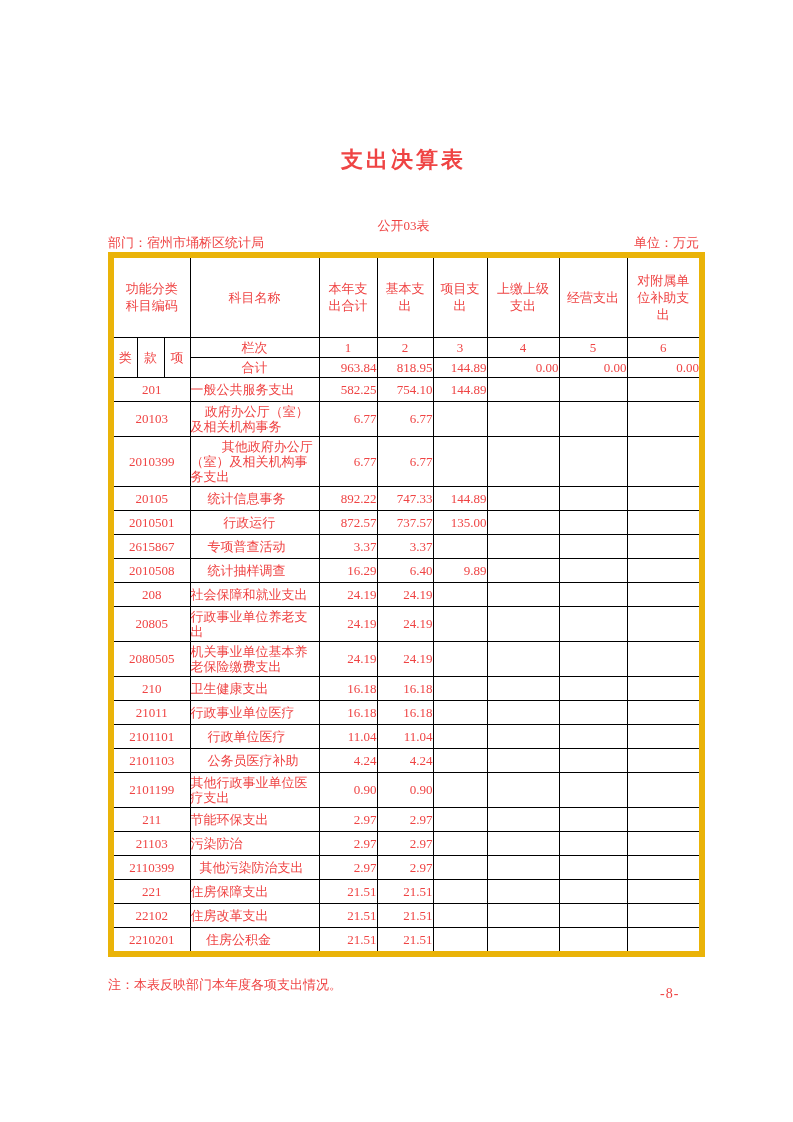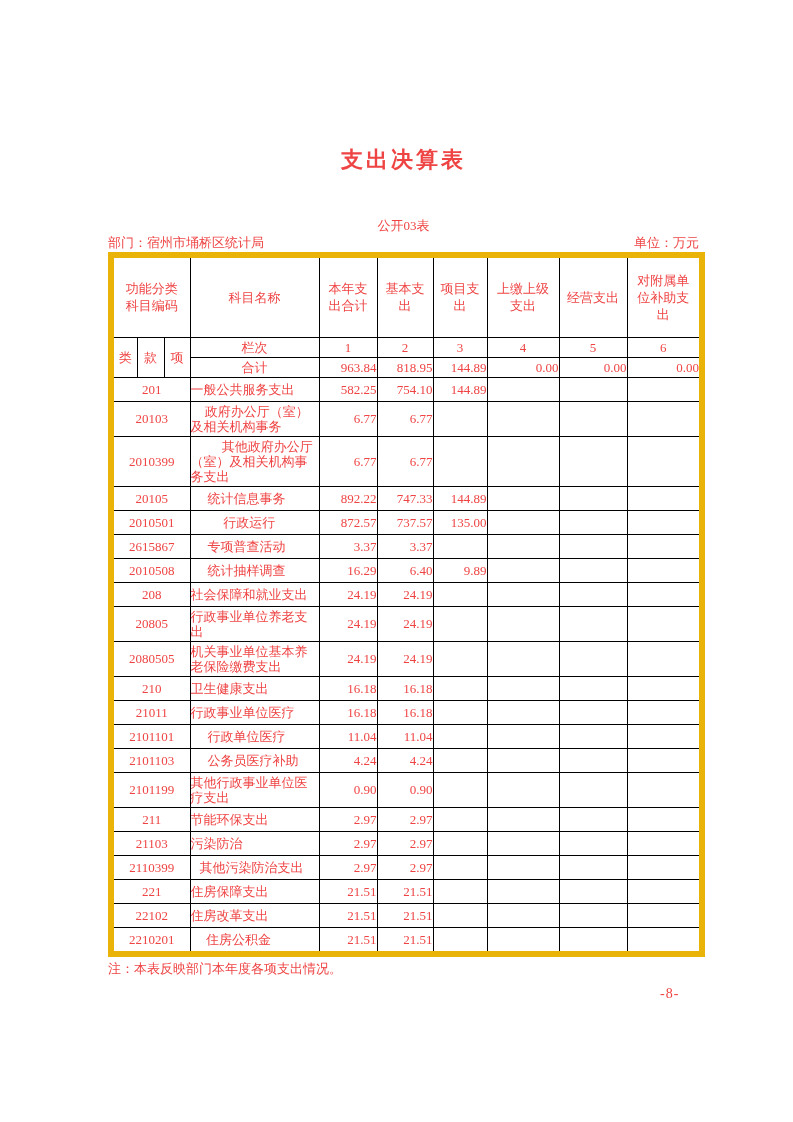--- a/index.html
+++ b/index.html
@@ -49,21 +49,21 @@
   }
   tr.h-top { height: 82px; }
   tr.h-top th { padding: 0 7px; text-align: center; line-height: 17px; }
   tr.h-lane, tr.h-total { height: 20px; }
   .center { text-align: center; }
   .code-cell { text-align: center; padding-left: 5px; }
   .name-cell { text-align: left; padding: 2px 5px; }
   .num { text-align: right; padding-right: 6px; }
   .bold { font-weight: bold; }
   tbody.data td { height: 19px; }
-  .note { font-size: 13px; line-height: 18px; margin-top: 3px; }
+  .note { font-size: 13px; line-height: 18px; margin-top: 19px; }
   .page-num {
     position: absolute;
     left: 660px;
     top: 986px;
     font-size: 14px;
     letter-spacing: 1px;
   }
 </style>
 </head>
 <body>

